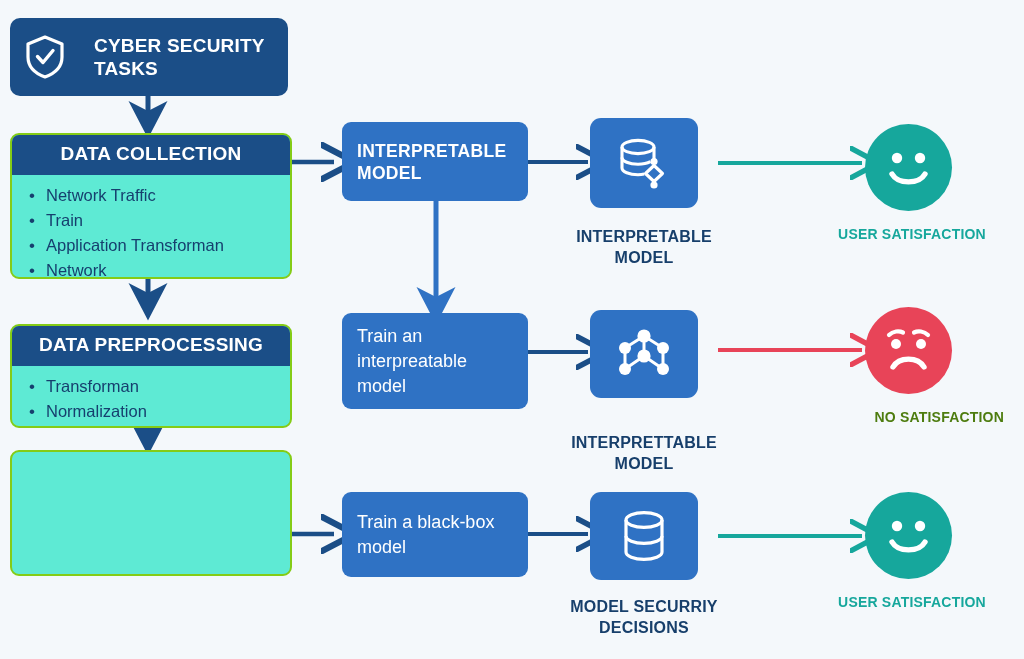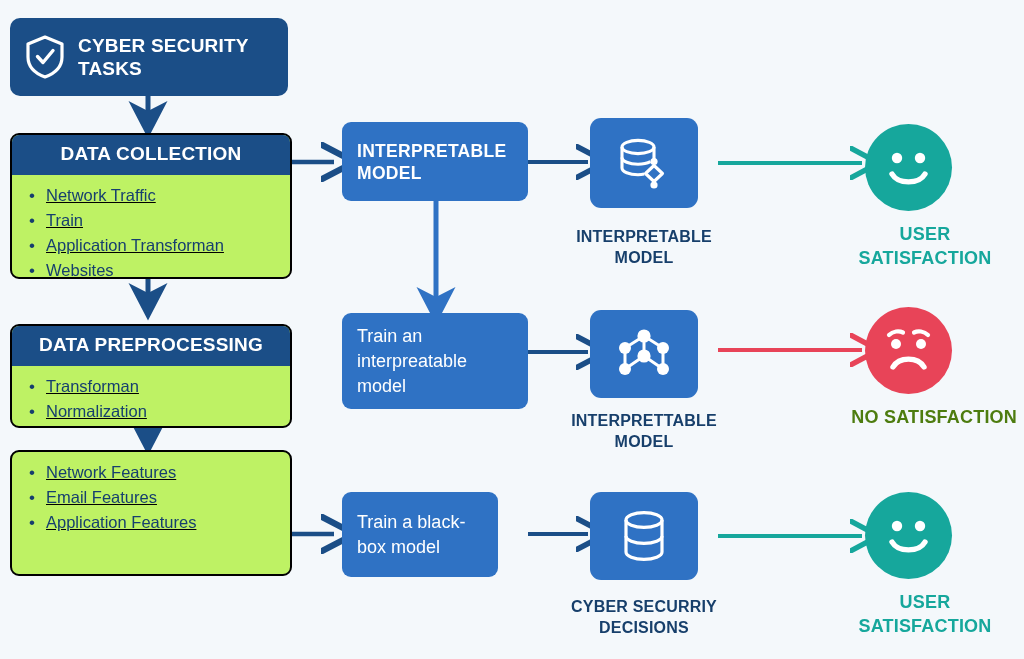--- a/index.html
+++ b/index.html
@@ -11,37 +11,36 @@
   }
   #stage{position:relative;width:1024px;height:659px;}
 
   
   .abs{position:absolute;box-sizing:border-box;}
 
   
   .card{
     position:absolute;
     border-radius:9px;
-    background:#bef264;
-    border:2px solid #000000;
+    background:#5eead4;
+    border:2px solid #84cc16;
     overflow:hidden;
   }
   .card-head{
     background:#1b4e87;
     color:#ffffff;
     font-weight:bold;
     font-size:19px;
     letter-spacing:.2px;
     text-align:center;
     line-height:38px;
     height:40px;
   }
   .card-body{
     padding:8px 0 6px 14px;
-    text-decoration:underline;
   }
   .card-body ul{margin:0;padding:0 0 0 16px;list-style:none;}
   .card-body li{
     color:#163f6e;
     font-size:16.5px;
     line-height:25px;
     position:relative;
     padding-left:4px;
   }
   .card-body li:before{
@@ -53,21 +52,21 @@
   }
 
   
   .solid-box{
     position:absolute;
     background:#1b4e87;
     border-radius:10px;
     color:#fff;
     display:flex;
     align-items:center;
-    gap:12px;
+    gap:28px;
     padding:0 14px;
     box-sizing:border-box;
   }
   .solid-box .title{
     font-weight:bold;
     font-size:19px;
     line-height:23px;
     letter-spacing:.2px;
   }
 
@@ -113,24 +112,23 @@
   }
 
   
   .face{position:absolute;border-radius:50%;}
   .face.happy{background:#16a79c;}
   .face.sad{background:#e84458;}
   .face-caption{
     position:absolute;
     text-align:center;
     font-weight:bold;
-    font-size:18px;
+    font-size:14px;
     line-height:24px;
     letter-spacing:.2px;
-    margin-left:13px;
   }
   .face-caption.teal{color:#16a79c;}
   .face-caption.red{color:#4d7c0f;text-align:right;}
 
   svg{display:block;overflow:visible;}
 </style>
 </head>
 <body>
 
 <div id="stage">
@@ -188,54 +186,47 @@
     <span class="title">CYBER SECURITY TASKS</span>
   </div>
 
   <div class="card" style="left:10px;top:133px;width:278px;height:142px;">
     <div class="card-head">DATA COLLECTION</div>
     <div class="card-body">
       <ul>
         <li>Network Traffic</li>
         <li>Train</li>
         <li>Application Transforman</li>
-        <li>Websites</li>
+        <li>Network</li>
       </ul>
     </div>
   </div>
 
   <div class="card" style="left:10px;top:324px;width:278px;height:100px;">
     <div class="card-head">DATA PREPROCESSING</div>
     <div class="card-body">
       <ul>
         <li>Transforman</li>
         <li>Normalization</li>
       </ul>
     </div>
   </div>
 
   <div class="card" style="left:10px;top:450px;width:278px;height:122px;">
-    <div class="card-body">
-      <ul>
-        <li>Network Features</li>
-        <li>Email Features</li>
-        <li>Application Features</li>
-      </ul>
-    </div>
   </div>
 
   <div class="bluebox caps" style="left:342px;top:122px;width:186px;height:79px;">
     <span>INTERPRETABLE MODEL</span>
   </div>
 
   <div class="bluebox plain" style="left:342px;top:313px;width:186px;height:96px;">
     <span>Train an interpreatable model</span>
   </div>
 
-  <div class="bluebox plain" style="left:342px;top:492px;width:156px;height:85px;">
+  <div class="bluebox plain" style="left:342px;top:492px;width:186px;height:85px;">
     <span>Train a black-box model</span>
   </div>
 
   <div class="icon-tile" style="left:590px;top:118px;width:108px;height:90px;">
     <span>
       <svg width="62" height="58" viewBox="0 0 62 58" aria-hidden="true">
         <g fill="none" stroke="#ffffff" stroke-width="3.1" stroke-linejoin="round">
           <ellipse cx="25" cy="13" rx="16" ry="6.6"></ellipse>
           <path d="M9 13 V34 C9 37.7 16.2 40.7 25 40.7 C27.2 40.7 29.3 40.5 31.2 40.1"></path>
           <path d="M41 13 V25.5"></path>
@@ -275,21 +266,21 @@
           <circle cx="32" cy="11" r="6.6"></circle>
           <circle cx="13" cy="23" r="6"></circle>
           <circle cx="51" cy="23" r="6"></circle>
           <circle cx="32" cy="31" r="6.6"></circle>
           <circle cx="13" cy="44" r="6"></circle>
           <circle cx="51" cy="44" r="6"></circle>
         </g>
       </svg>
     </span>
   </div>
-  <div class="icon-caption" style="left:544px;top:410px;width:200px;">
+  <div class="icon-caption" style="left:544px;top:432px;width:200px;">
     <span>INTERPRETTABLE MODEL</span>
   </div>
 
   <div class="face sad" style="left:865px;top:307px;width:87px;height:87px;">
     <svg width="87" height="87" viewBox="0 0 87 87" aria-hidden="true">
       <path d="M24 28 C28 24 34 23.5 38 25.5" fill="none" stroke="#ffffff" stroke-width="4.2" stroke-linecap="round"></path>
       <path d="M63 28 C59 24 53 23.5 49 25.5" fill="none" stroke="#ffffff" stroke-width="4.2" stroke-linecap="round"></path>
       <circle cx="31" cy="37" r="5" fill="#ffffff"></circle>
       <circle cx="56" cy="37" r="5" fill="#ffffff"></circle>
       <path d="M28 60 C34 49.5 53 49.5 59 60" fill="none" stroke="#ffffff" stroke-width="5.4" stroke-linecap="round"></path>
@@ -304,21 +295,21 @@
       <svg width="56" height="58" viewBox="0 0 56 58" aria-hidden="true">
         <g fill="none" stroke="#ffffff" stroke-width="3.2" stroke-linejoin="round">
           <ellipse cx="28" cy="13" rx="18" ry="7.4"></ellipse>
           <path d="M10 13 V45 C10 49.1 18.1 52.4 28 52.4 C37.9 52.4 46 49.1 46 45 V13"></path>
           <path d="M10 29 C10 33.1 18.1 36.4 28 36.4 C37.9 36.4 46 33.1 46 29"></path>
         </g>
       </svg>
     </span>
   </div>
   <div class="icon-caption" style="left:540px;top:596px;width:208px;">
-    <span>CYBER SECURRIY DECISIONS</span>
+    <span>MODEL SECURRIY DECISIONS</span>
   </div>
 
   <div class="face happy" style="left:865px;top:492px;width:87px;height:87px;">
     <svg width="87" height="87" viewBox="0 0 87 87" aria-hidden="true">
       <circle cx="32" cy="34" r="5.2" fill="#ffffff"></circle>
       <circle cx="55" cy="34" r="5.2" fill="#ffffff"></circle>
       <path d="M27 50 C33 60.5 54 60.5 60 50" fill="none" stroke="#ffffff" stroke-width="5.4" stroke-linecap="round"></path>
     </svg>
   </div>
   <div class="face-caption teal" style="left:820px;top:590px;width:184px;">

